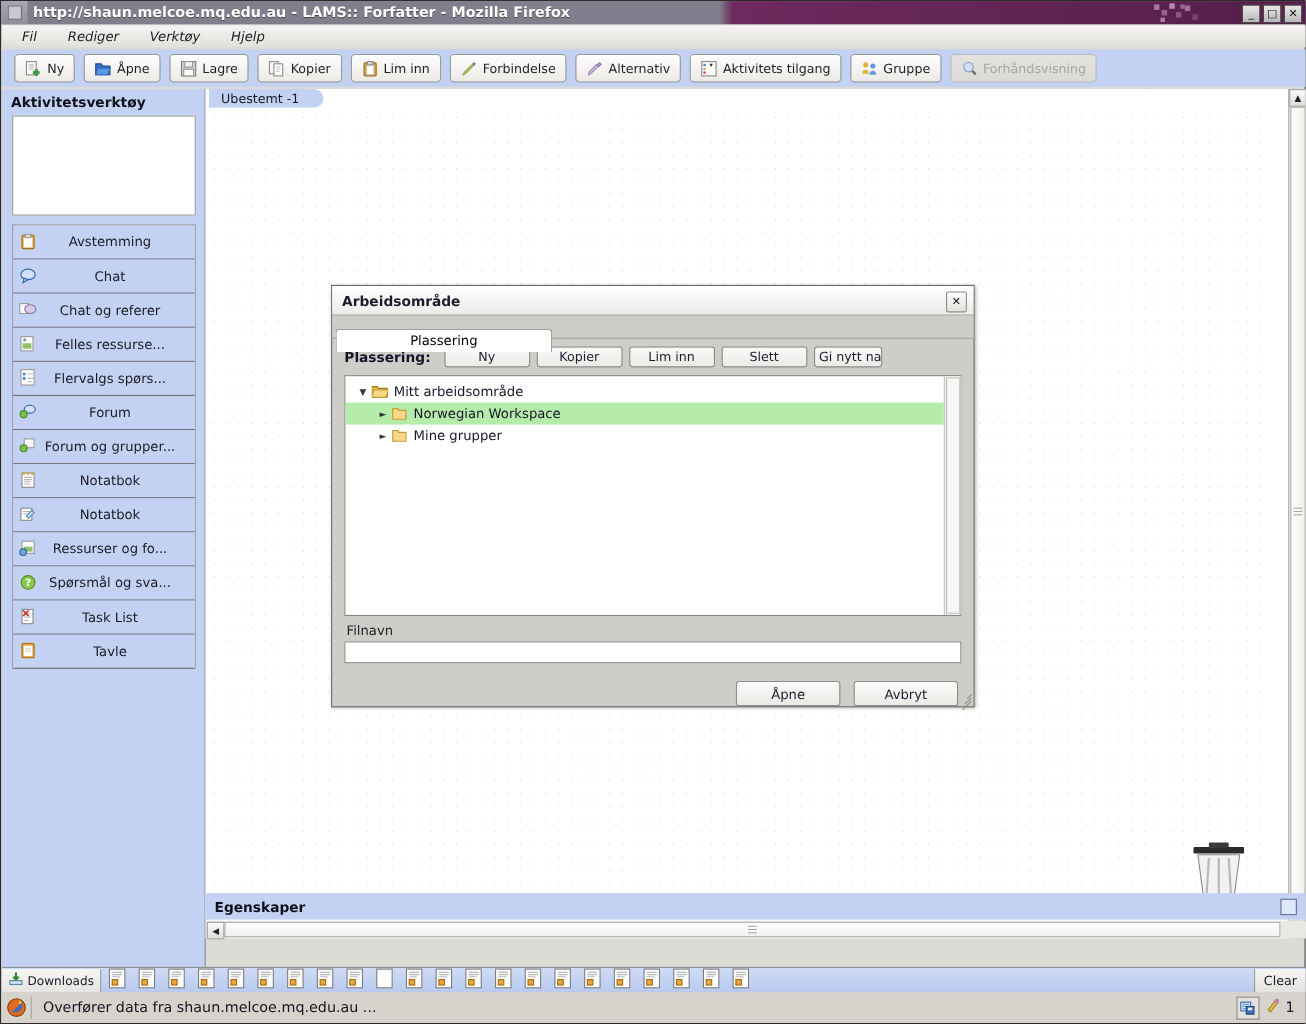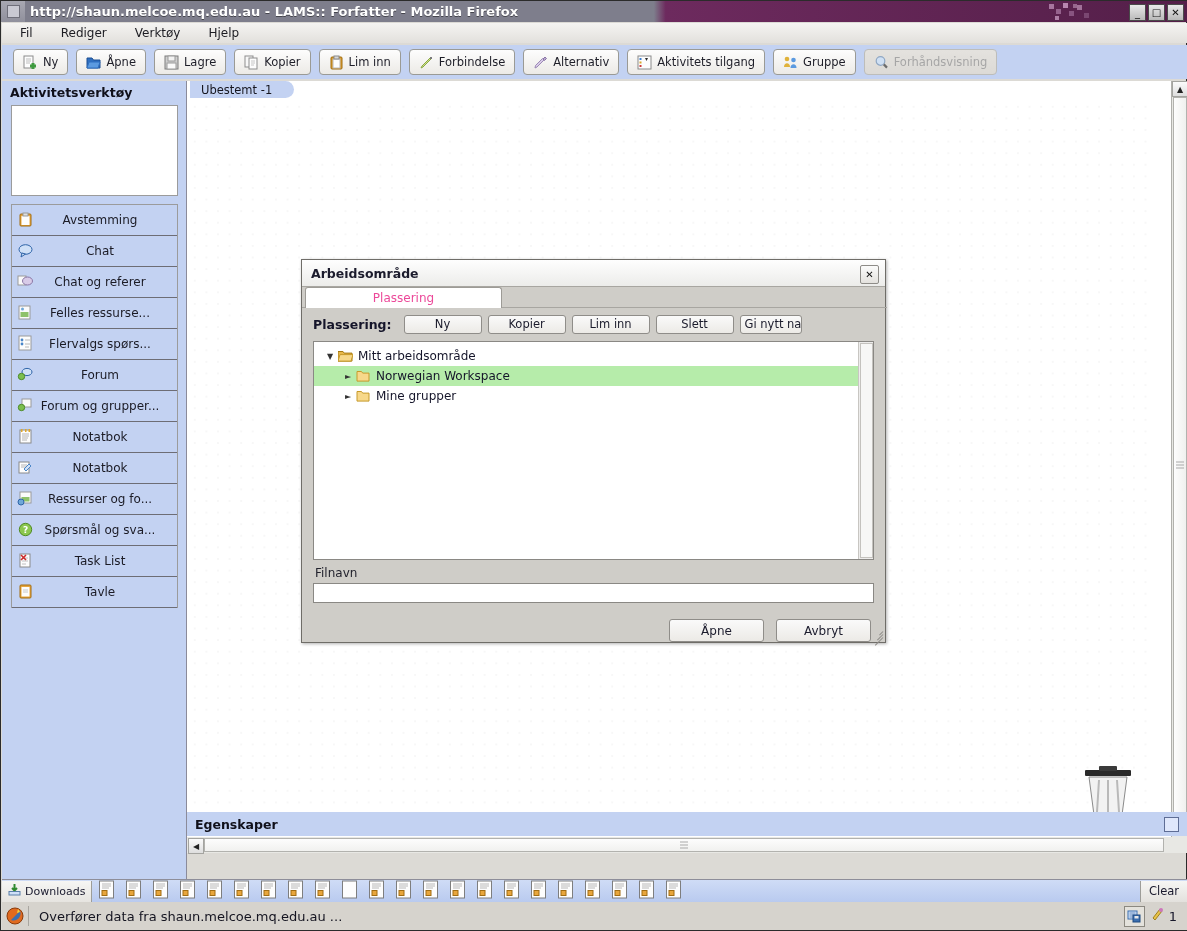--- a/index.html
+++ b/index.html
@@ -27,21 +27,21 @@
   .title-deco{position:absolute;right:95px;top:1px;width:46px;height:19px;z-index:2;opacity:.9;}
   .wbtns{position:absolute;right:4px;top:3px;display:flex;gap:2px;z-index:3;}
   .wbtn{width:15px;height:15px;background:linear-gradient(to bottom,#e9e9e9,#b9b9b9);
     border:1px solid #4a4a4a;display:flex;align-items:center;justify-content:center;
     font-size:10px;line-height:1;color:#111;font-family:"DejaVu Sans",sans-serif;}
 
   
   .menubar{position:absolute;left:1px;top:22px;width:1185px;height:20px;
     background:linear-gradient(to bottom,#f5f4f2,#e2e0dc);
     display:flex;align-items:center;padding-left:18px;box-sizing:border-box;}
-  .menuitem{font-size:12px;color:#1c1c22;padding:0 14px 0 0;margin-right:14px;}
+  .menuitem{font-size:12px;color:#1c1c22;padding:0 14px 0 0;margin-right:14px;font-style:italic;}
 
   
   .toolbar{position:absolute;left:1px;top:44px;width:1185px;height:34px;
     background:#c3d2f2;display:flex;align-items:center;padding-left:11px;box-sizing:border-box;gap:8px;}
   .tbtn{height:24px;display:flex;align-items:center;gap:5px;padding:0 9px;
     background:linear-gradient(to bottom,#fdfdfd,#eceae6);
     border:1px solid #9a9a95;border-radius:4px;font-size:11.5px;color:#1e1e28;white-space:nowrap;}
   .tbtn.disabled{color:#a6a6a6;background:linear-gradient(to bottom,#e4e2de,#dcdad6);border-color:#bdbdba;}
   .tico{width:15px;height:15px;flex:0 0 15px;position:relative;}
 
@@ -112,23 +112,23 @@
   .dialog{position:absolute;left:300px;top:258px;width:585px;height:384px;
     background:#cfcdc8;border:1px solid #6f6d68;box-shadow:1px 1px 3px rgba(0,0,0,.3);
     box-sizing:border-box;}
   .dlg-title{height:26px;background:linear-gradient(to bottom,#fefefe,#ececea);
     border-bottom:1px solid #a8a6a1;display:flex;align-items:center;}
   .dlg-title span{font-weight:bold;font-size:12.5px;color:#1b1b2c;padding-left:9px;}
   .dlg-close{position:absolute;right:6px;top:5px;width:17px;height:17px;
     background:linear-gradient(to bottom,#fbfbfb,#e4e2de);border:1px solid #8e8c88;border-radius:2px;
     display:flex;align-items:center;justify-content:center;font-size:10px;font-weight:bold;color:#111;}
   .dlg-tabs{height:21px;background:#cfcdc8;position:relative;padding-left:3px;}
-  .dlg-tab{position:absolute;left:3px;top:0;width:195px;height:20px;background:#ffffff;
+  .dlg-tab{position:absolute;left:3px;top:12px;width:195px;height:20px;background:#ffffff;
     border:1px solid #9d9b96;border-bottom:none;border-radius:3px 3px 0 0;
-    display:flex;align-items:center;justify-content:center;font-size:12px;color:#ec4899;}
+    display:flex;align-items:center;justify-content:center;font-size:12px;color:#000000;}
   .dlg-tabline{position:absolute;left:0;bottom:0;width:585px;height:1px;background:#a8a6a1;}
   .dlg-body{padding:0 11px;}
   .row-tools{display:flex;align-items:center;height:26px;gap:6px;padding-top:3px;}
   .row-tools .rlabel{font-weight:bold;font-size:12.5px;color:#15152a;margin-right:6px;}
   .mini-btn{height:17px;min-width:60px;padding:0 8px;background:linear-gradient(to bottom,#fafafa,#eceae6);
     border:1px solid #8f8d89;border-radius:3px;font-size:11.5px;color:#1b1b2c;
     display:flex;align-items:center;justify-content:center;overflow:hidden;white-space:nowrap;}
   .mini-btn.clipped{width:48px;min-width:48px;justify-content:flex-start;padding-left:4px;}
   .tree-box{margin-top:4px;height:219px;background:#ffffff;border:1px solid #8a8884;
     position:relative;box-sizing:border-box;}

